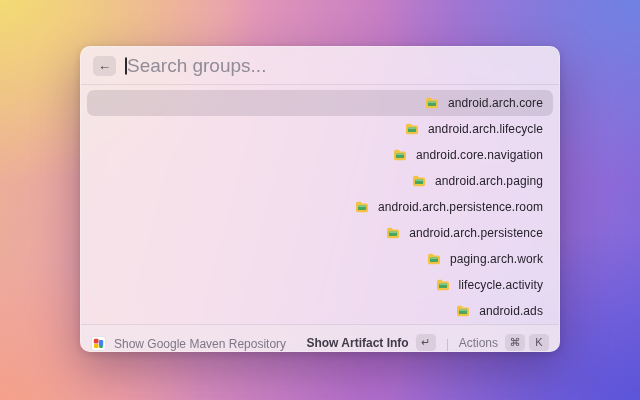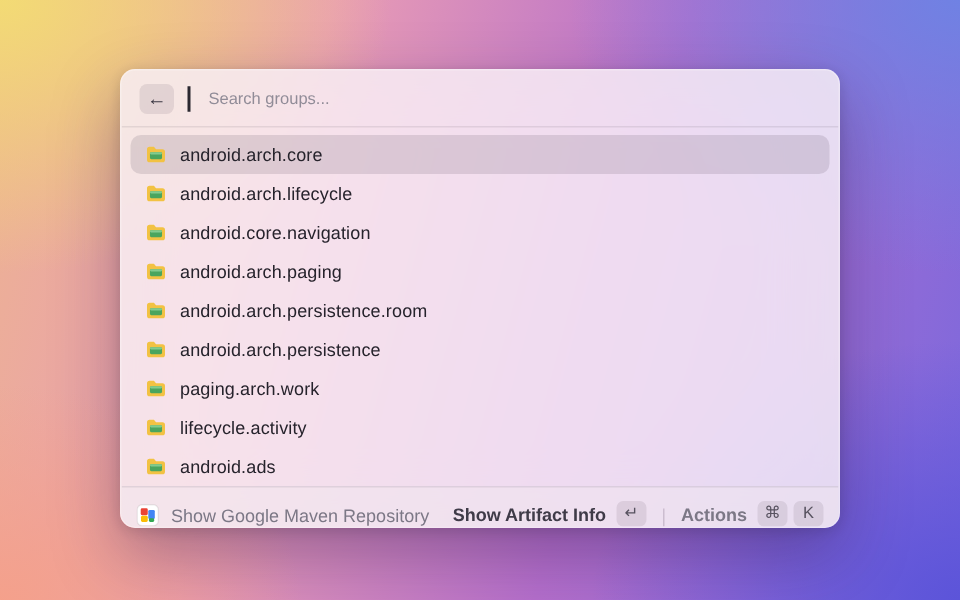--- a/index.html
+++ b/index.html
@@ -65,43 +65,44 @@
     transform: translateY(-50%);
     width: 1.5px; height: 17px;
     background: #2b2830;
   }
   .search-input {
     width: 100%;
     border: none;
     outline: none;
     background: transparent;
     font-family: "Liberation Sans", sans-serif;
-    font-size: 11px;
+    font-size: 19px;
     color: #2b2830;
-    padding-left: 14px;
+    padding-left: 2px;
   }
   .search-input::placeholder { color: #918c98; opacity: 1; }
 
   
   .results {
     flex: 1;
     padding: 5px 6px;
     display: flex;
     flex-direction: column;
     overflow: hidden;
   }
   .row {
     height: 26px;
     flex: 0 0 26px;
     display: flex;
     align-items: center;
     gap: 9px;
     padding: 0 10px;
     border-radius: 7px;
     cursor: pointer;
+    justify-content: flex-end;
   }
   .row.selected { background: rgba(95,82,100,0.17); }
   .row-label {
     font-size: 12px;
     font-weight: 500;
     color: #26232c;
     letter-spacing: 0.1px;
   }
   .folder-icon { display: flex; align-items: center; flex: 0 0 auto; }
 
@@ -127,21 +128,21 @@
     display: flex;
     align-items: center;
     gap: 7px;
     background: none;
     border: none;
     cursor: pointer;
     padding: 0;
     font-family: "Liberation Sans", sans-serif;
   }
   .primary-action-label { font-size: 12px; font-weight: 700; color: #3f3b48; }
-  .secondary-action-label { font-size: 12px; font-weight: 700; color: #7c7886; }
+  .secondary-action-label { font-size: 12px; font-weight: 400; color: #7c7886; }
   .keycap {
     min-width: 20px; height: 17px;
     padding: 0 4px;
     border-radius: 4.5px;
     background: rgba(90,80,95,0.13);
     color: #57525f;
     font-size: 11px;
     display: flex; align-items: center; justify-content: center;
     line-height: 1;
   }

